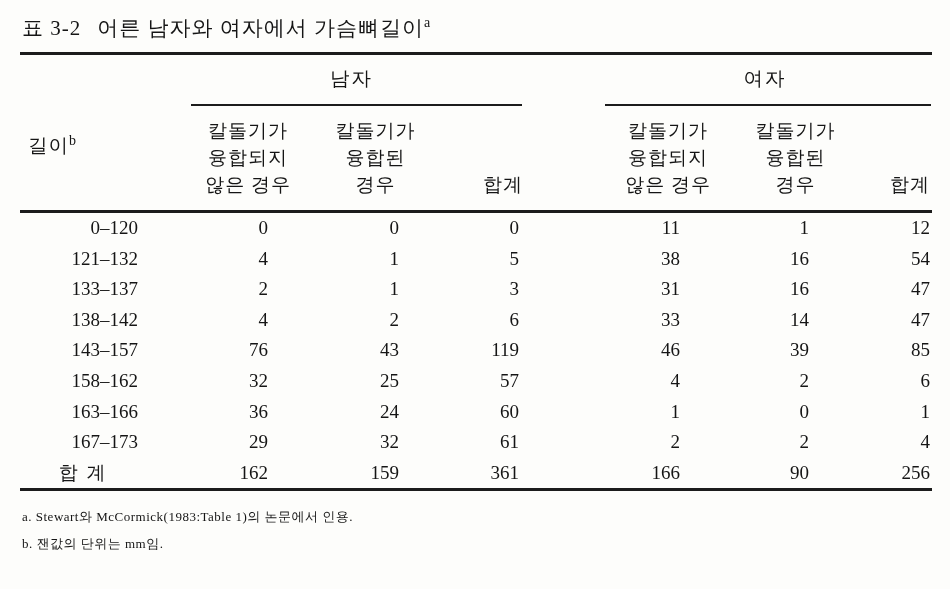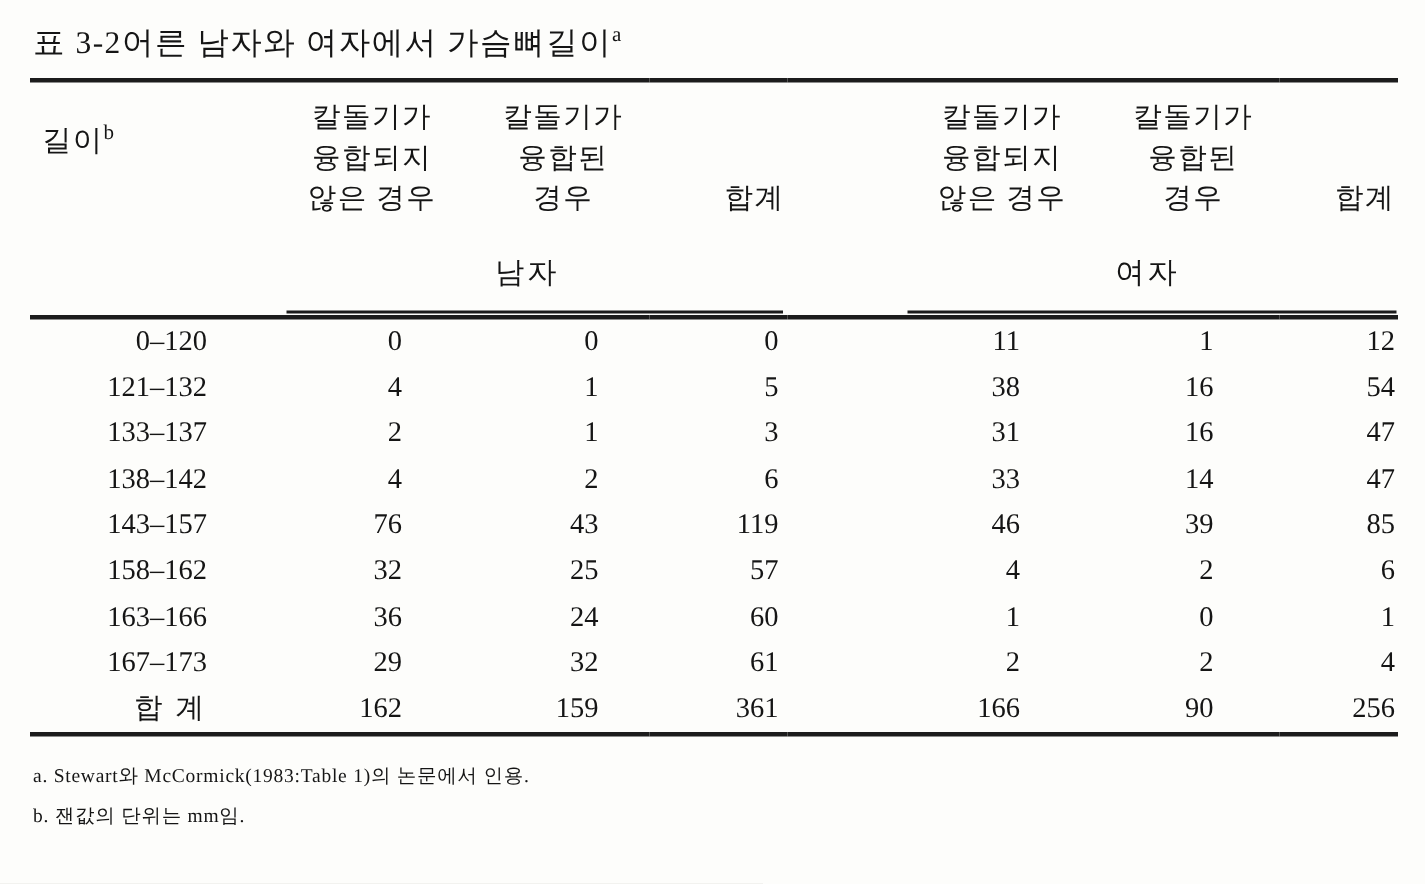--- a/index.html
+++ b/index.html
@@ -15,21 +15,21 @@
     padding: 10px 16px 0 20px;
     overflow: hidden;
   }
   .doc-title {
     font-size: 21px;
     letter-spacing: 1px;
     font-weight: normal;
     margin: 4px 0 10px 2px;
     white-space: nowrap;
   }
-  .doc-title .title-text { }
+  .doc-title .title-text { margin-left: 16px; }
   sup { font-size: 14px; line-height: 0; }
 
   table.data-table {
     width: 912px;
     border-collapse: collapse;
     table-layout: fixed;
     border-top: 3px solid #1c1c1c;
     border-bottom: 3px solid #1c1c1c;
     font-size: 19px;
   }
@@ -81,21 +81,21 @@
     white-space: nowrap;
   }
   td.len   { padding-right: 40px; margin-top: 29px; }
   td.m1    { padding-right: 50px; }
   td.m2    { padding-right: 34px; }
   td.m3    { padding-right: 6px; }
   td.w1    { padding-right: 58px; }
   td.w2    { padding-right: 44px; }
   td.w3    { padding-right: 2px; }
   tr.total-row td.len {
-    text-align: right;
+    text-align: center;
     padding-left: 8px;
     letter-spacing: 2px;
   }
 
   .footnotes { margin: 12px 0 0 2px; font-size: 13px; letter-spacing: 0.5px; }
   .footnote { line-height: 27px; white-space: nowrap; }
 </style>
 </head>
 <body>
 
@@ -111,61 +111,61 @@
         <col class="c-m1">
         <col class="c-m2">
         <col class="c-m3">
       <col class="c-gap">
         <col class="c-w1">
         <col class="c-w2">
         <col class="c-w3">
     </colgroup>
     <thead>
       <tr>
-        <th class="length-head">
-          <span>길이</span><sup>b</sup>
-        </th>
-        <th class="sub-head">
-          <div class="line">칼돌기가</div>
-          <div class="line">융합되지</div>
-          <div class="line">않은 경우</div>
-        </th>
-        <th class="sub-head">
-          <div class="line">칼돌기가</div>
-          <div class="line">융합된</div>
-          <div class="line">경우</div>
-        </th>
-        <th class="sub-head total-head">
-          <div class="line">합계</div>
-        </th>
-        <th></th>
-        <th class="sub-head">
-          <div class="line">칼돌기가</div>
-          <div class="line">융합되지</div>
-          <div class="line">않은 경우</div>
-        </th>
-        <th class="sub-head">
-          <div class="line">칼돌기가</div>
-          <div class="line">융합된</div>
-          <div class="line">경우</div>
-        </th>
-        <th class="sub-head total-head">
-          <div class="line">합계</div>
-        </th>
-      </tr>
-      <tr>
         <th></th>
         <th class="group-head men" colspan="3">
           <span class="group-label">남자</span>
           <div class="group-underline"></div>
         </th>
         <th></th>
         <th class="group-head women" colspan="3">
           <span class="group-label">여자</span>
           <div class="group-underline"></div>
+        </th>
+      </tr>
+      <tr>
+        <th class="length-head">
+          <span>길이</span><sup>b</sup>
+        </th>
+        <th class="sub-head">
+          <div class="line">칼돌기가</div>
+          <div class="line">융합되지</div>
+          <div class="line">않은 경우</div>
+        </th>
+        <th class="sub-head">
+          <div class="line">칼돌기가</div>
+          <div class="line">융합된</div>
+          <div class="line">경우</div>
+        </th>
+        <th class="sub-head total-head">
+          <div class="line">합계</div>
+        </th>
+        <th></th>
+        <th class="sub-head">
+          <div class="line">칼돌기가</div>
+          <div class="line">융합되지</div>
+          <div class="line">않은 경우</div>
+        </th>
+        <th class="sub-head">
+          <div class="line">칼돌기가</div>
+          <div class="line">융합된</div>
+          <div class="line">경우</div>
+        </th>
+        <th class="sub-head total-head">
+          <div class="line">합계</div>
         </th>
       </tr>
     </thead>
     <tbody>
       <tr>
         <td class="len">0–120</td>
         <td class="m1">0</td>
         <td class="m2">0</td>
         <td class="m3">0</td>
         <td></td>

